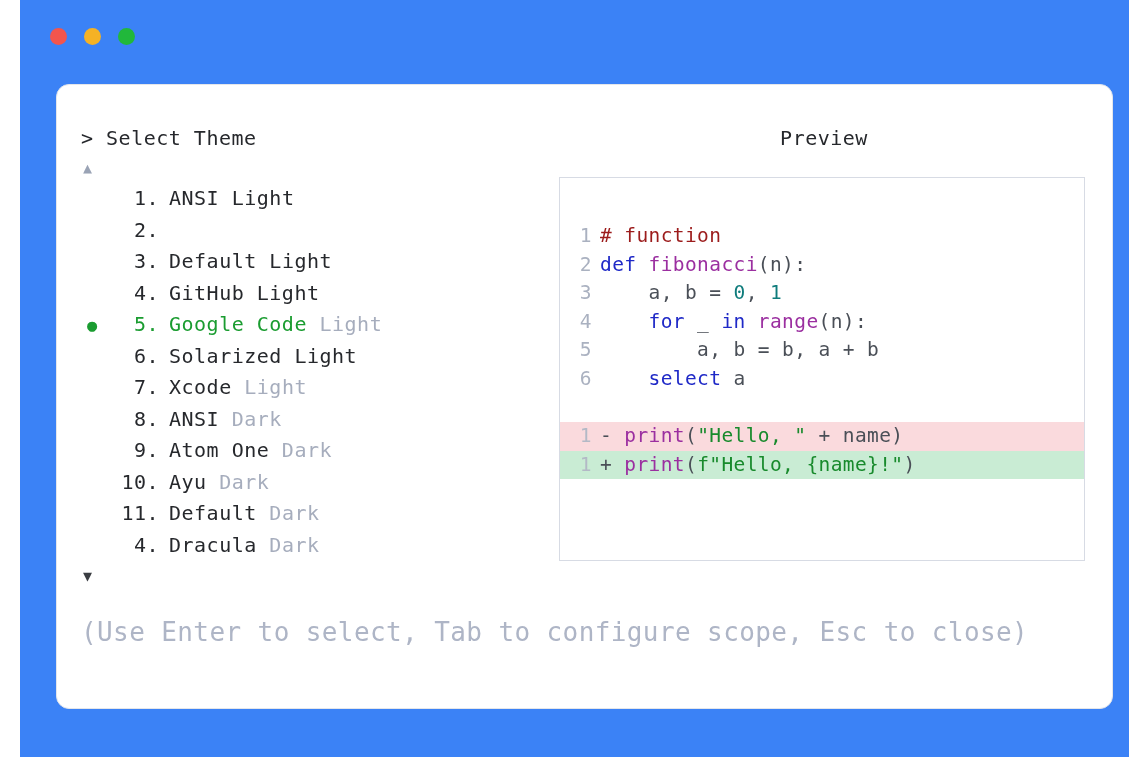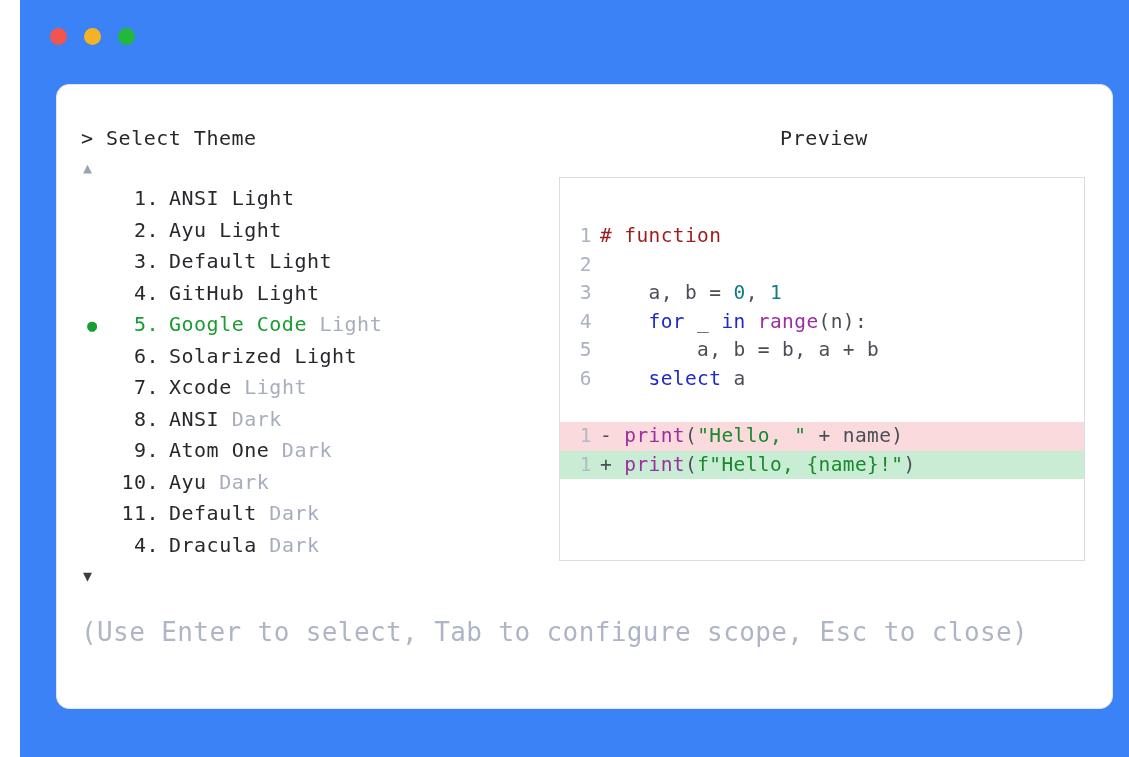--- a/index.html
+++ b/index.html
@@ -200,21 +200,21 @@
   </div>
 
   <div class="card">
     <div class="card-inner">
 
       <div class="left-col">
         <div class="prompt-line">&gt; Select Theme</div>
         <div class="scroll-arrow arrow-up">▲</div>
         <div class="theme-list" id="theme-list">
             <div class="theme-row"><span class="bullet-cell"></span><span class="num-cell">1.</span><span class="label-cell"><span class="name">ANSI</span><span class="tag-plain"> Light</span></span></div>
-            <div class="theme-row"><span class="bullet-cell"></span><span class="num-cell">2.</span><span class="label-cell"><span class="name">Ayu</span><span class="tag-plain"> Light</span></span></div>
+            <div class="theme-row"><span class="bullet-cell"></span><span class="num-cell">2.</span></div>
             <div class="theme-row"><span class="bullet-cell"></span><span class="num-cell">3.</span><span class="label-cell"><span class="name">Default</span><span class="tag-plain"> Light</span></span></div>
             <div class="theme-row"><span class="bullet-cell"></span><span class="num-cell">4.</span><span class="label-cell"><span class="name">GitHub</span><span class="tag-plain"> Light</span></span></div>
             <div class="theme-row is-selected"><span class="bullet-cell">●</span><span class="num-cell">5.</span><span class="label-cell"><span class="name">Google Code</span><span class="tag-muted"> Light</span></span></div>
             <div class="theme-row"><span class="bullet-cell"></span><span class="num-cell">6.</span><span class="label-cell"><span class="name">Solarized</span><span class="tag-plain"> Light</span></span></div>
             <div class="theme-row"><span class="bullet-cell"></span><span class="num-cell">7.</span><span class="label-cell"><span class="name">Xcode</span><span class="tag-muted"> Light</span></span></div>
             <div class="theme-row"><span class="bullet-cell"></span><span class="num-cell">8.</span><span class="label-cell"><span class="name">ANSI</span><span class="tag-muted"> Dark</span></span></div>
             <div class="theme-row"><span class="bullet-cell"></span><span class="num-cell">9.</span><span class="label-cell"><span class="name">Atom One</span><span class="tag-muted"> Dark</span></span></div>
             <div class="theme-row"><span class="bullet-cell"></span><span class="num-cell">10.</span><span class="label-cell"><span class="name">Ayu</span><span class="tag-muted"> Dark</span></span></div>
             <div class="theme-row"><span class="bullet-cell"></span><span class="num-cell">11.</span><span class="label-cell"><span class="name">Default</span><span class="tag-muted"> Dark</span></span></div>
             <div class="theme-row"><span class="bullet-cell"></span><span class="num-cell">4.</span><span class="label-cell"><span class="name">Dracula</span><span class="tag-muted"> Dark</span></span></div>
@@ -222,21 +222,21 @@
         <div class="scroll-arrow arrow-down">▼</div>
       </div>
 
       <div class="hint">(Use Enter to select, Tab to configure scope, Esc to close)</div>
 
       <div class="right-col">
         <div class="preview-title">Preview</div>
         <div class="preview-box">
           <div id="code-block">
               <div class="code-line"><span class="ln">1</span><span class="code-txt"><span class="c-comment"># function</span></span></div>
-              <div class="code-line"><span class="ln">2</span></div>
+              <div class="code-line"><span class="ln">2</span><span class="code-txt"><span class="c-keyword">def </span><span class="c-func">fibonacci</span><span class="c-plain">(n):</span></span></div>
               <div class="code-line"><span class="ln">3</span><span class="code-txt"><span class="c-plain">    a, b = </span><span class="c-num">0</span><span class="c-plain">, </span><span class="c-num">1</span></span></div>
               <div class="code-line"><span class="ln">4</span><span class="code-txt"><span class="c-plain">    </span><span class="c-keyword">for</span><span class="c-plain"> _ </span><span class="c-keyword">in</span><span class="c-plain"> </span><span class="c-func">range</span><span class="c-plain">(n):</span></span></div>
               <div class="code-line"><span class="ln">5</span><span class="code-txt"><span class="c-plain">        a, b = b, a + b</span></span></div>
               <div class="code-line"><span class="ln">6</span><span class="code-txt"><span class="c-plain">    </span><span class="c-keyword">select</span><span class="c-plain"> a</span></span></div>
             </div>
           <div class="code-gap"></div>
           <div id="diff-block">
               <div class="code-line diff-line diff-del"><span class="ln">1</span><span class="code-txt"><span class="c-plain">- </span><span class="c-func">print</span><span class="c-plain">(</span><span class="c-string">"Hello, "</span><span class="c-plain"> + name)</span></span></div>
               <div class="code-line diff-line diff-add"><span class="ln">1</span><span class="code-txt"><span class="c-plain">+ </span><span class="c-func">print</span><span class="c-plain">(</span><span class="c-string">f"Hello, {name}!"</span><span class="c-plain">)</span></span></div>
             </div>

